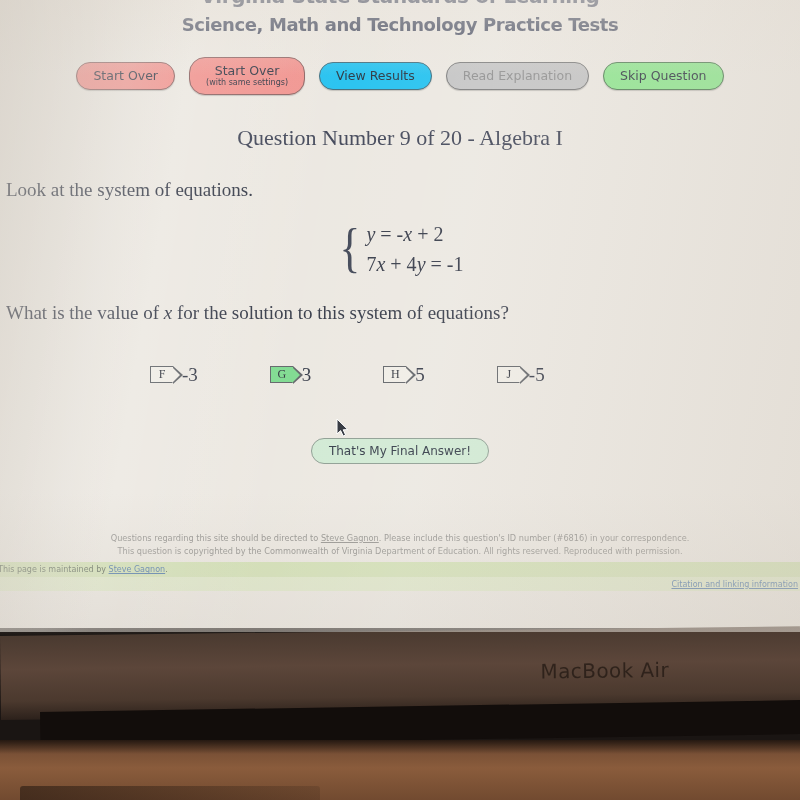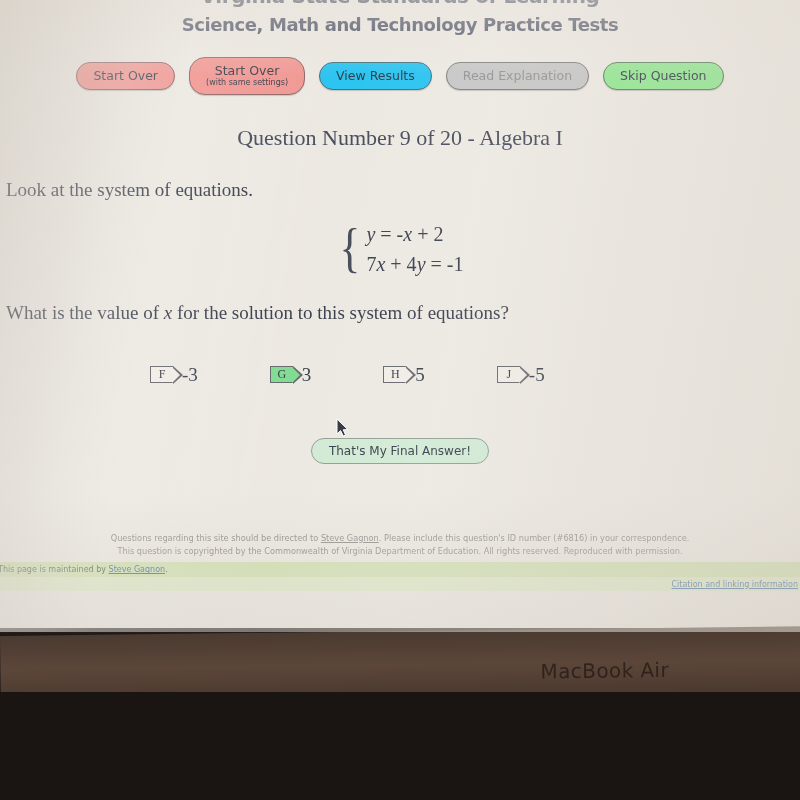--- a/index.html
+++ b/index.html
@@ -11,21 +11,21 @@
     background: #1a1513;
     font-family: "Liberation Sans", sans-serif;
     position: relative;
   }
 
   
   #photo {
     position: absolute;
     inset: 0;
     width: 800px;
-    height: 692px;
+    height: 800px;
     overflow: hidden;
   }
 
   
   .screen {
     position: absolute;
     left: 0;
     top: 0;
     width: 800px;
     height: 632px;

